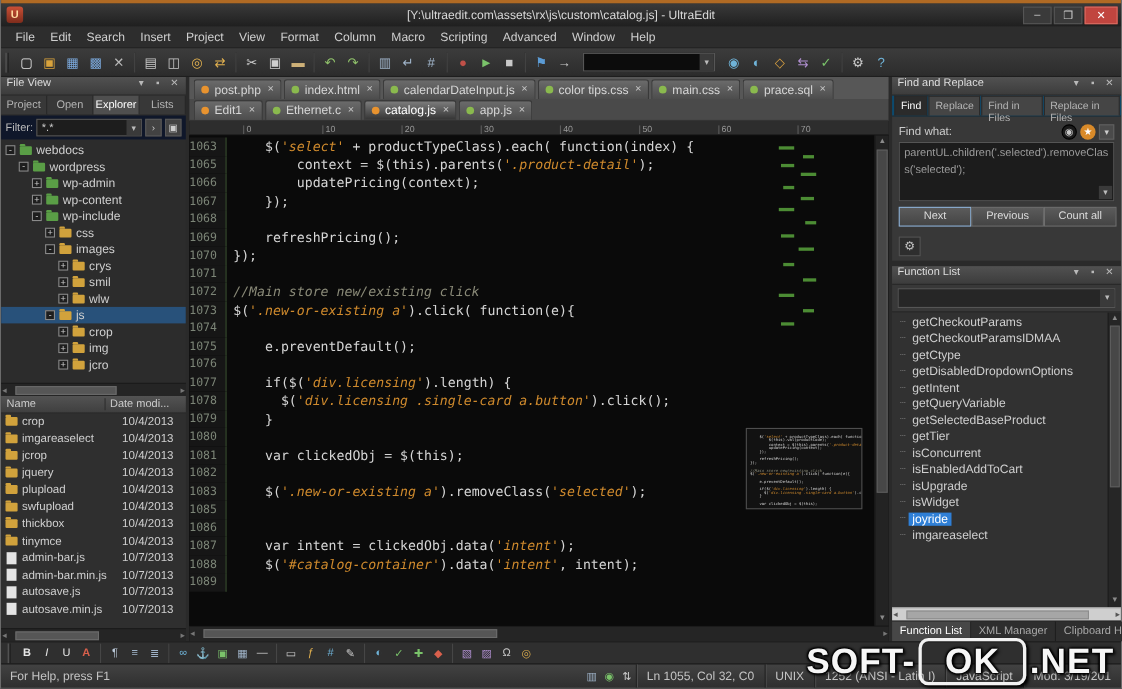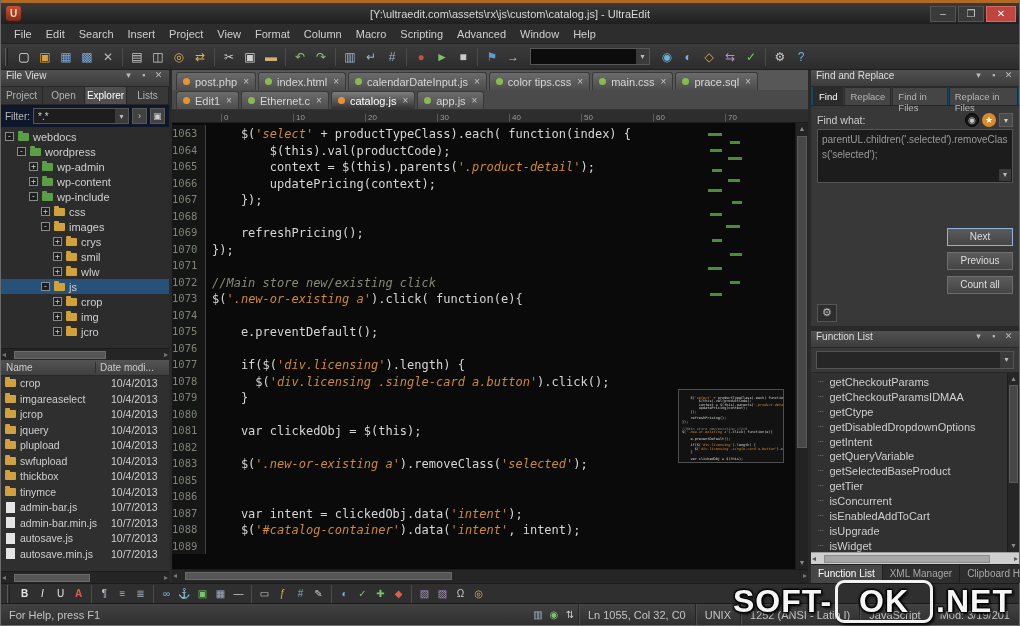--- a/index.html
+++ b/index.html
@@ -152,21 +152,21 @@
            color:#bbb; font-size:8px; display:flex; align-items:center; justify-content:center; }
   .in-row { display:flex; margin-top:5px; }
   .in-group { width:112px; border:1px solid #5e5e5e; padding:1px 5px 4px; }
   .in-group legend { font-size:10px; color:#ccc; padding:0 2px; }
   .radio-row { display:flex; align-items:center; height:17px; font-size:10px; color:#ddd; }
   .radio-row.disabled { color:#787878; }
   .radio { width:9px; height:9px; border:1px solid #999; border-radius:50%; background:#1e1e1e;
            margin-right:4px; position:relative; flex:none; }
   .radio.on::after { content:""; position:absolute; inset:2px; border-radius:50%; background:#7ab0e8; }
   .radio-row.disabled .radio { border-color:#666; }
-  .fr-buttons { margin-left:auto; display:flex; flex-direction:column;margin-top:40px; }
+  .fr-buttons { margin-left:auto; display:flex; flex-direction:row; }
   .fr-btn { width:66px; height:18px; line-height:16px; text-align:center;
             background:linear-gradient(#5b5b5b,#444); border:1px solid #6e6e6e; color:#ddd;
             font-size:10px; margin-bottom:6px; }
   .fr-btn.primary { border-color:#8fb3d9; }
   .fr-foot { margin-top:2px; }
   .gear-btn { width:20px; height:18px; background:#2e2e2e; border:1px solid #555; color:#bfbfbf;
               font-size:11px; display:inline-flex; align-items:center; justify-content:center; }
   .hsplit { height:5px; flex:none; background:#2a2a2a; }
   .func-panel { flex:1; min-height:0; display:flex; flex-direction:column; }
   .combo { height:18px; flex:none; margin:3px 5px; background:#262626; border:1px solid #555;
@@ -514,21 +514,20 @@
           <span class="ruler-mark">20</span>
           <span class="ruler-mark">30</span>
           <span class="ruler-mark">40</span>
           <span class="ruler-mark">50</span>
           <span class="ruler-mark">60</span>
           <span class="ruler-mark">70</span>
         </div>
       <div class="code-wrap">
         <div class="code">
             <div class="code-line"><span class="lnum">1063</span><span class="ctext"><span class="tok-p">    $(</span><span class="tok-s">'select'</span><span class="tok-p"> + productTypeClass).each( function(index) {</span></span></div>
-            <div class="code-line"><span class="lnum">1064</span><span class="ctext"><span class="tok-p">        $(this).val(productCode);</span></span></div>
             <div class="code-line"><span class="lnum">1065</span><span class="ctext"><span class="tok-p">        context = $(this).parents(</span><span class="tok-s">'.product-detail'</span><span class="tok-p">);</span></span></div>
             <div class="code-line"><span class="lnum">1066</span><span class="ctext"><span class="tok-p">        updatePricing(context);</span></span></div>
             <div class="code-line"><span class="lnum">1067</span><span class="ctext"><span class="tok-p">    });</span></span></div>
             <div class="code-line"><span class="lnum">1068</span><span class="ctext"></span></div>
             <div class="code-line"><span class="lnum">1069</span><span class="ctext"><span class="tok-p">    refreshPricing();</span></span></div>
             <div class="code-line"><span class="lnum">1070</span><span class="ctext"><span class="tok-p">});</span></span></div>
             <div class="code-line"><span class="lnum">1071</span><span class="ctext"></span></div>
             <div class="code-line"><span class="lnum">1072</span><span class="ctext"><span class="tok-c">//Main store new/existing click</span></span></div>
             <div class="code-line"><span class="lnum">1073</span><span class="ctext"><span class="tok-p">$(</span><span class="tok-s">'.new-or-existing a'</span><span class="tok-p">).click( function(e){</span></span></div>
             <div class="code-line"><span class="lnum">1074</span><span class="ctext"></span></div>

